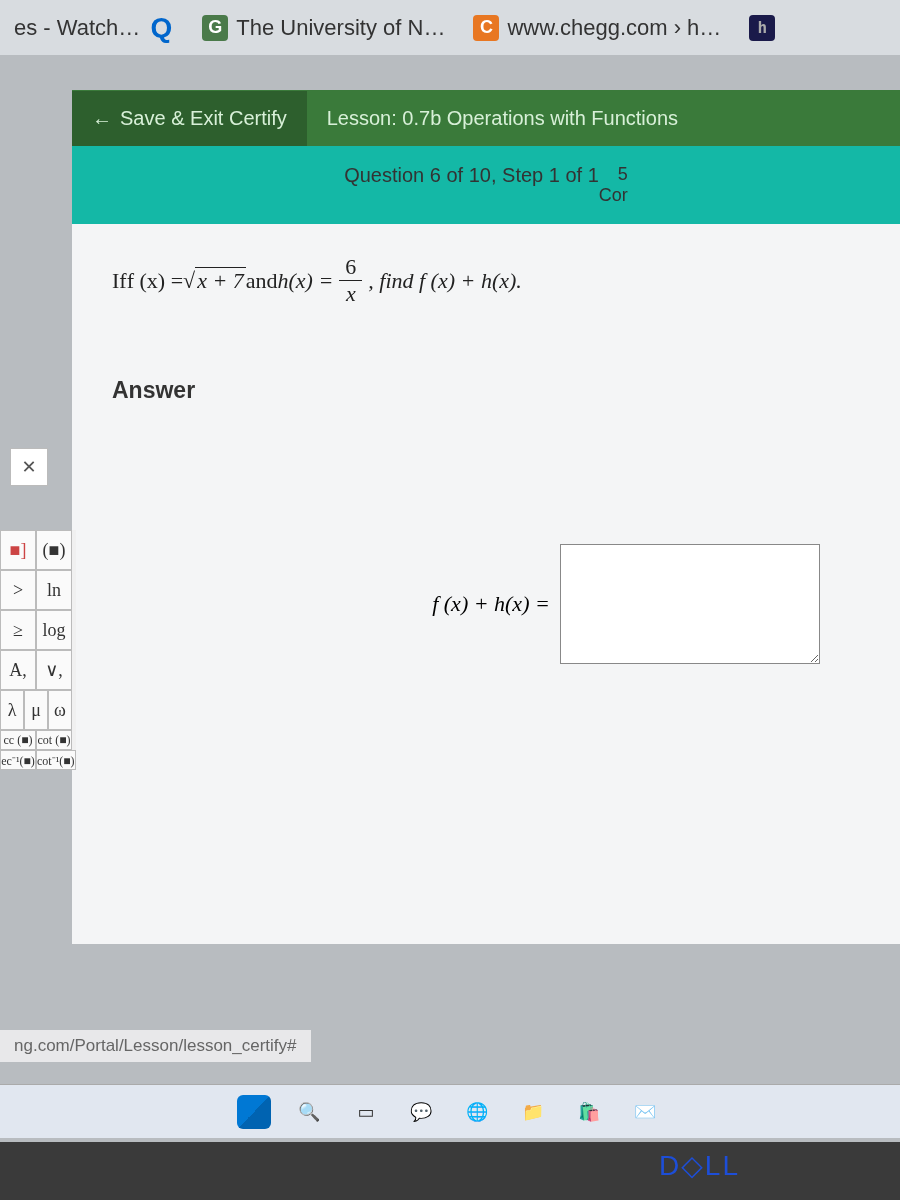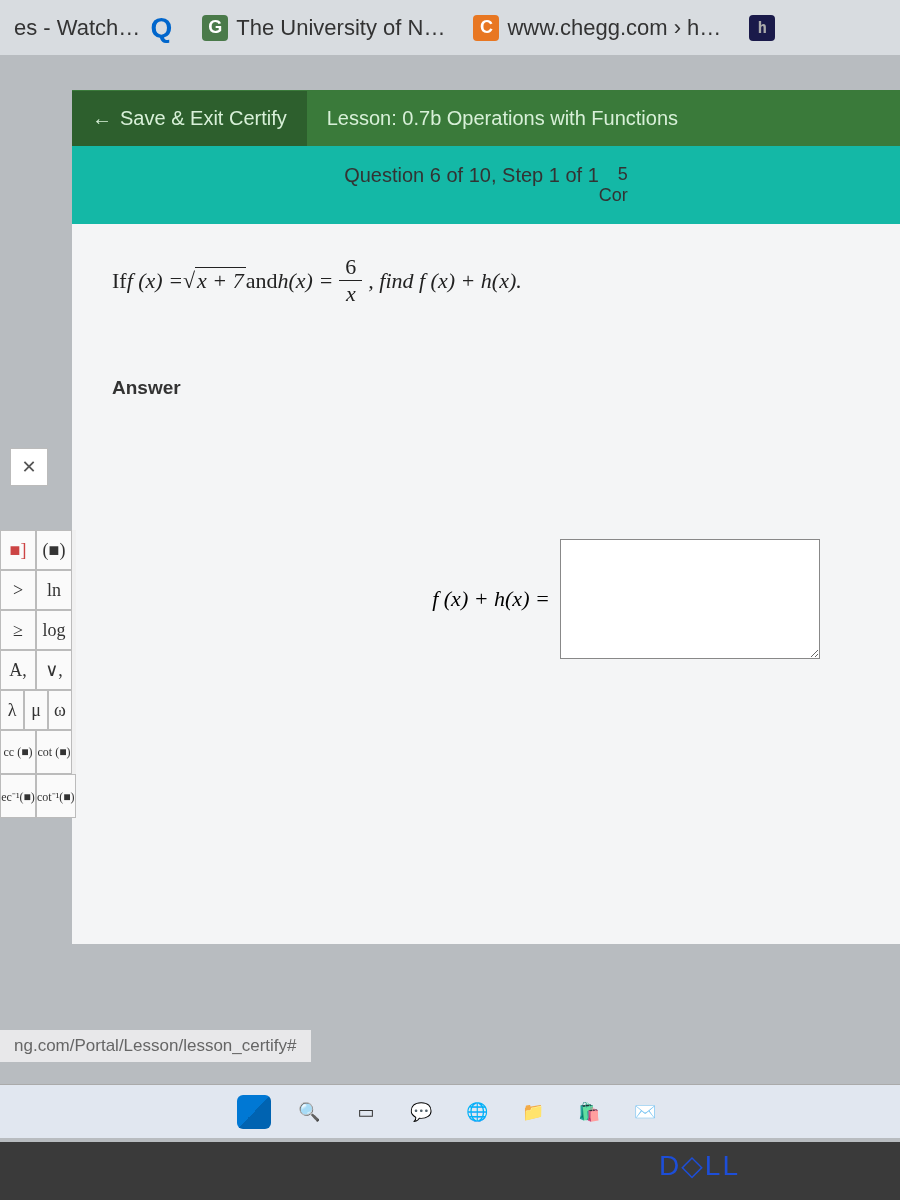--- a/index.html
+++ b/index.html
@@ -106,21 +106,21 @@
     flex-direction: column;
     align-items: center;
     vertical-align: middle;
     margin: 0 6px;
     font-size: 22px;
   }
   .frac .num { border-bottom: 1.5px solid #222; padding: 0 6px; }
   .frac .den { padding: 0 6px; }
   
   .answer-label {
-    font-size: 19px;
+    font-size: 23px;
     font-weight: bold;
     color: #333;
     margin-bottom: 140px;
   }
   
   .answer-row {
     display: flex;
     align-items: center;
     justify-content: center;
     gap: 10px;
@@ -151,21 +151,21 @@
     background: #fafafa;
     min-width: 36px;
     height: 40px;
     display: flex;
     align-items: center;
     justify-content: center;
     font-size: 18px;
     color: #333;
     font-family: Georgia, serif;
   }
-  .key.small { font-size: 12px; height: 44px; }
+  .key.small { font-size: 12px; height: 20px; }
   .close-x {
     position: absolute;
     left: 10px;
     top: 448px;
     width: 38px;
     height: 38px;
     border: 1px solid #bbb;
     background: white;
     display: flex;
     align-items: center;
@@ -258,21 +258,21 @@
     <span>Question 6 of 10, Step 1 of 1</span>
     <div class="score-area">
       <div>5</div>
       <div>Cor</div>
     </div>
   </div>
 
   <div class="content-area">
     <div class="problem-text">
       <span>If </span>
-      <span style="font-style:italic">f (x) = </span>
+      <span style="">f (x) = </span>
       <span class="sqrt-sym">
         <span>√</span>
         <span class="sqrt-bar" style="font-style:italic">x + 7</span>
       </span>
       <span> and </span>
       <span style="font-style:italic">h(x) = </span>
       <span class="frac">
         <span class="num">6</span>
         <span class="den" style="font-style:italic">x</span>
       </span>

